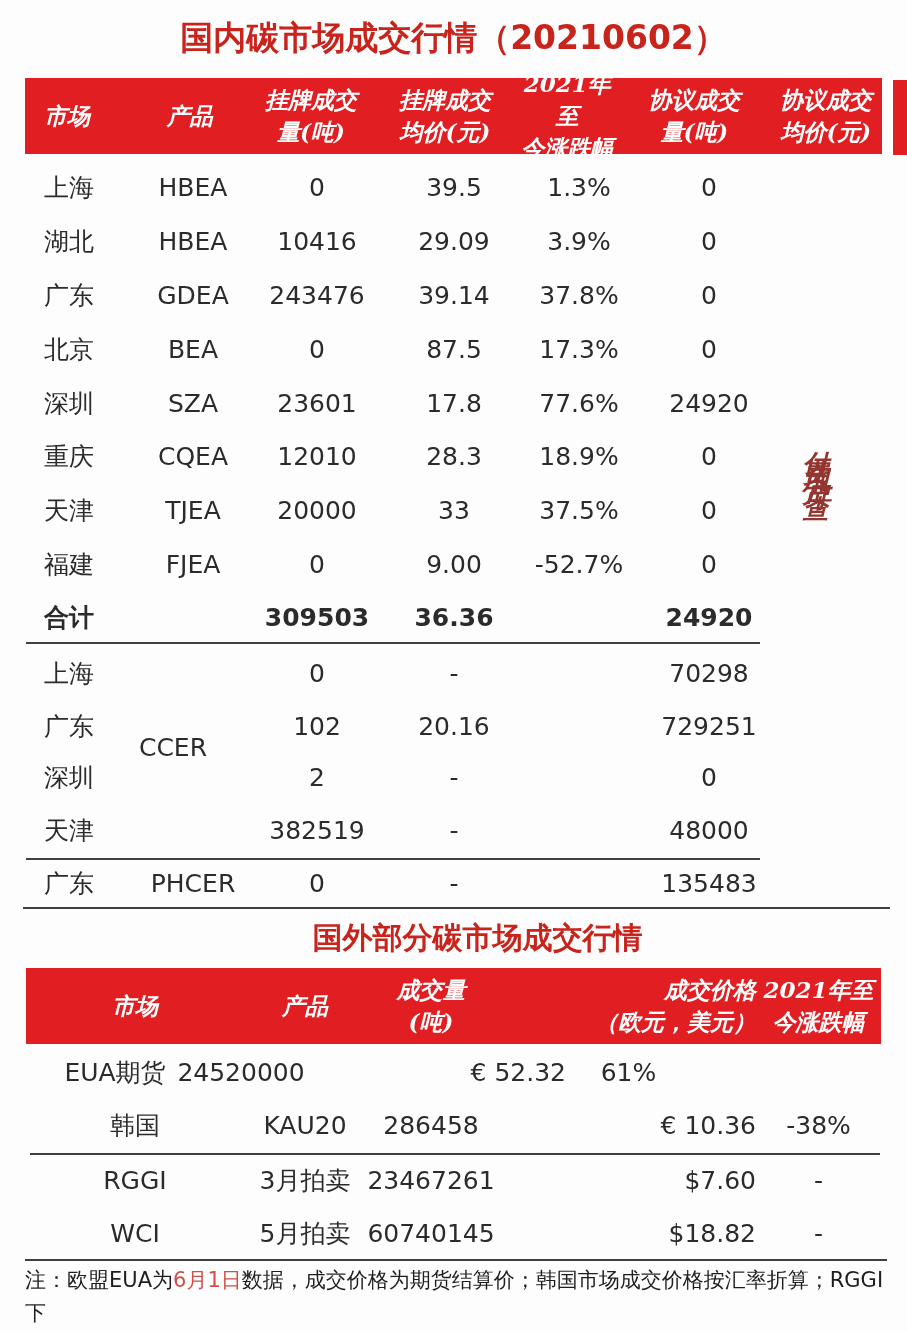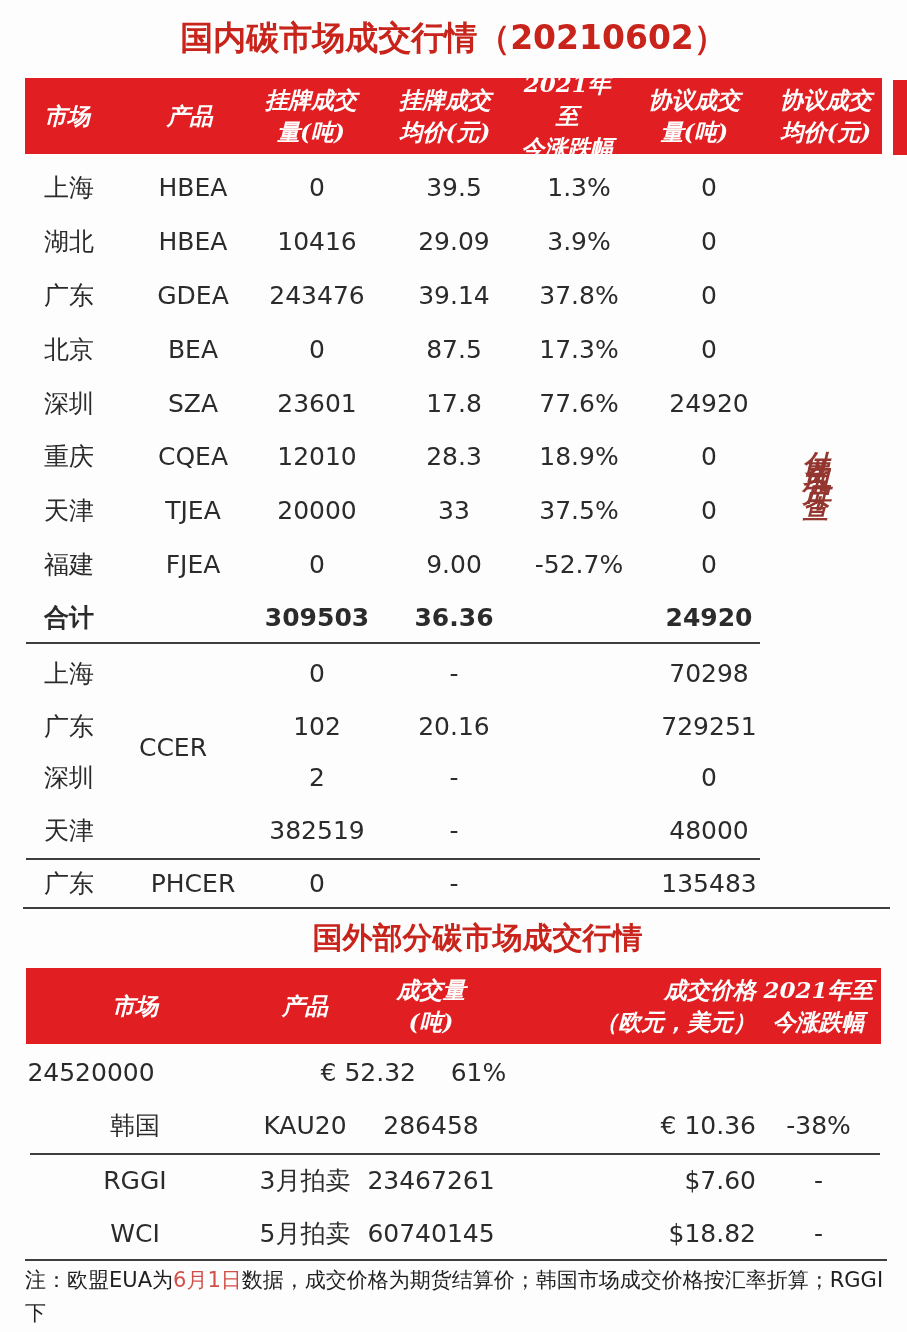--- a/index.html
+++ b/index.html
@@ -191,20 +191,21 @@
     <div class="hcell fb pad28">产品</div>
     <div class="hcell fc">成交量
 (吨)</div>
     <div class="hcell fd">成交价格
 （欧元，美元）</div>
     <div class="hcell fe">2021年至
 今涨跌幅</div>
   </div>
 
   <div class="row2" style="top:1046px">
+    <div class="c fb pad28">EUA期货</div>
     <div class="c fc">24520000</div>
     <div class="c fd">€ 52.32</div>
     <div class="c fe">61%</div>
   </div>
   <div class="row2" style="top:1099px">
     <div class="c fa pad28">韩国</div>
     <div class="c fb pad28">KAU20</div>
     <div class="c fc">286458</div>
     <div class="c fd">€ 10.36</div>
     <div class="c fe">-38%</div>

